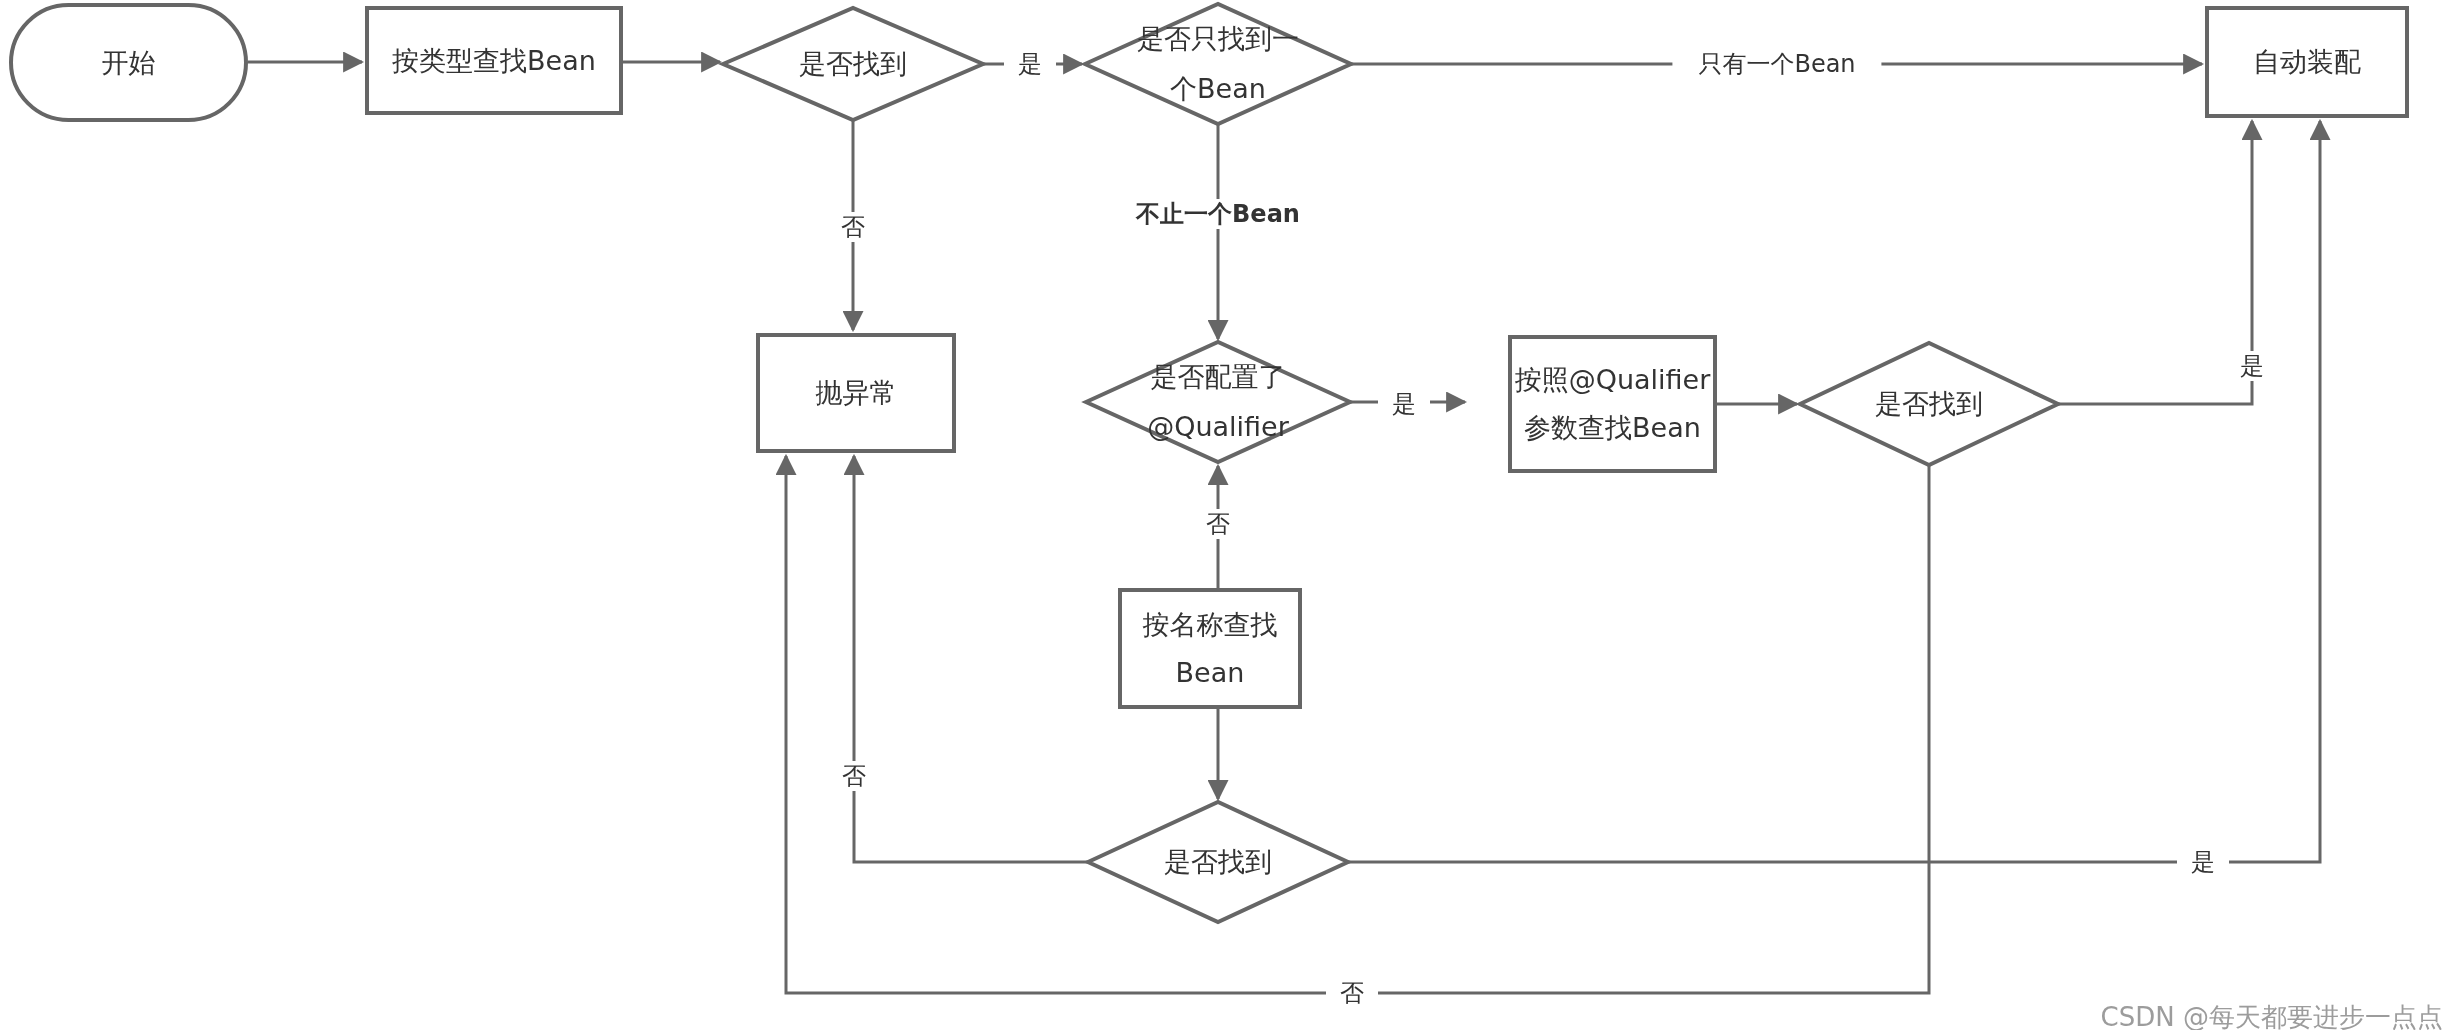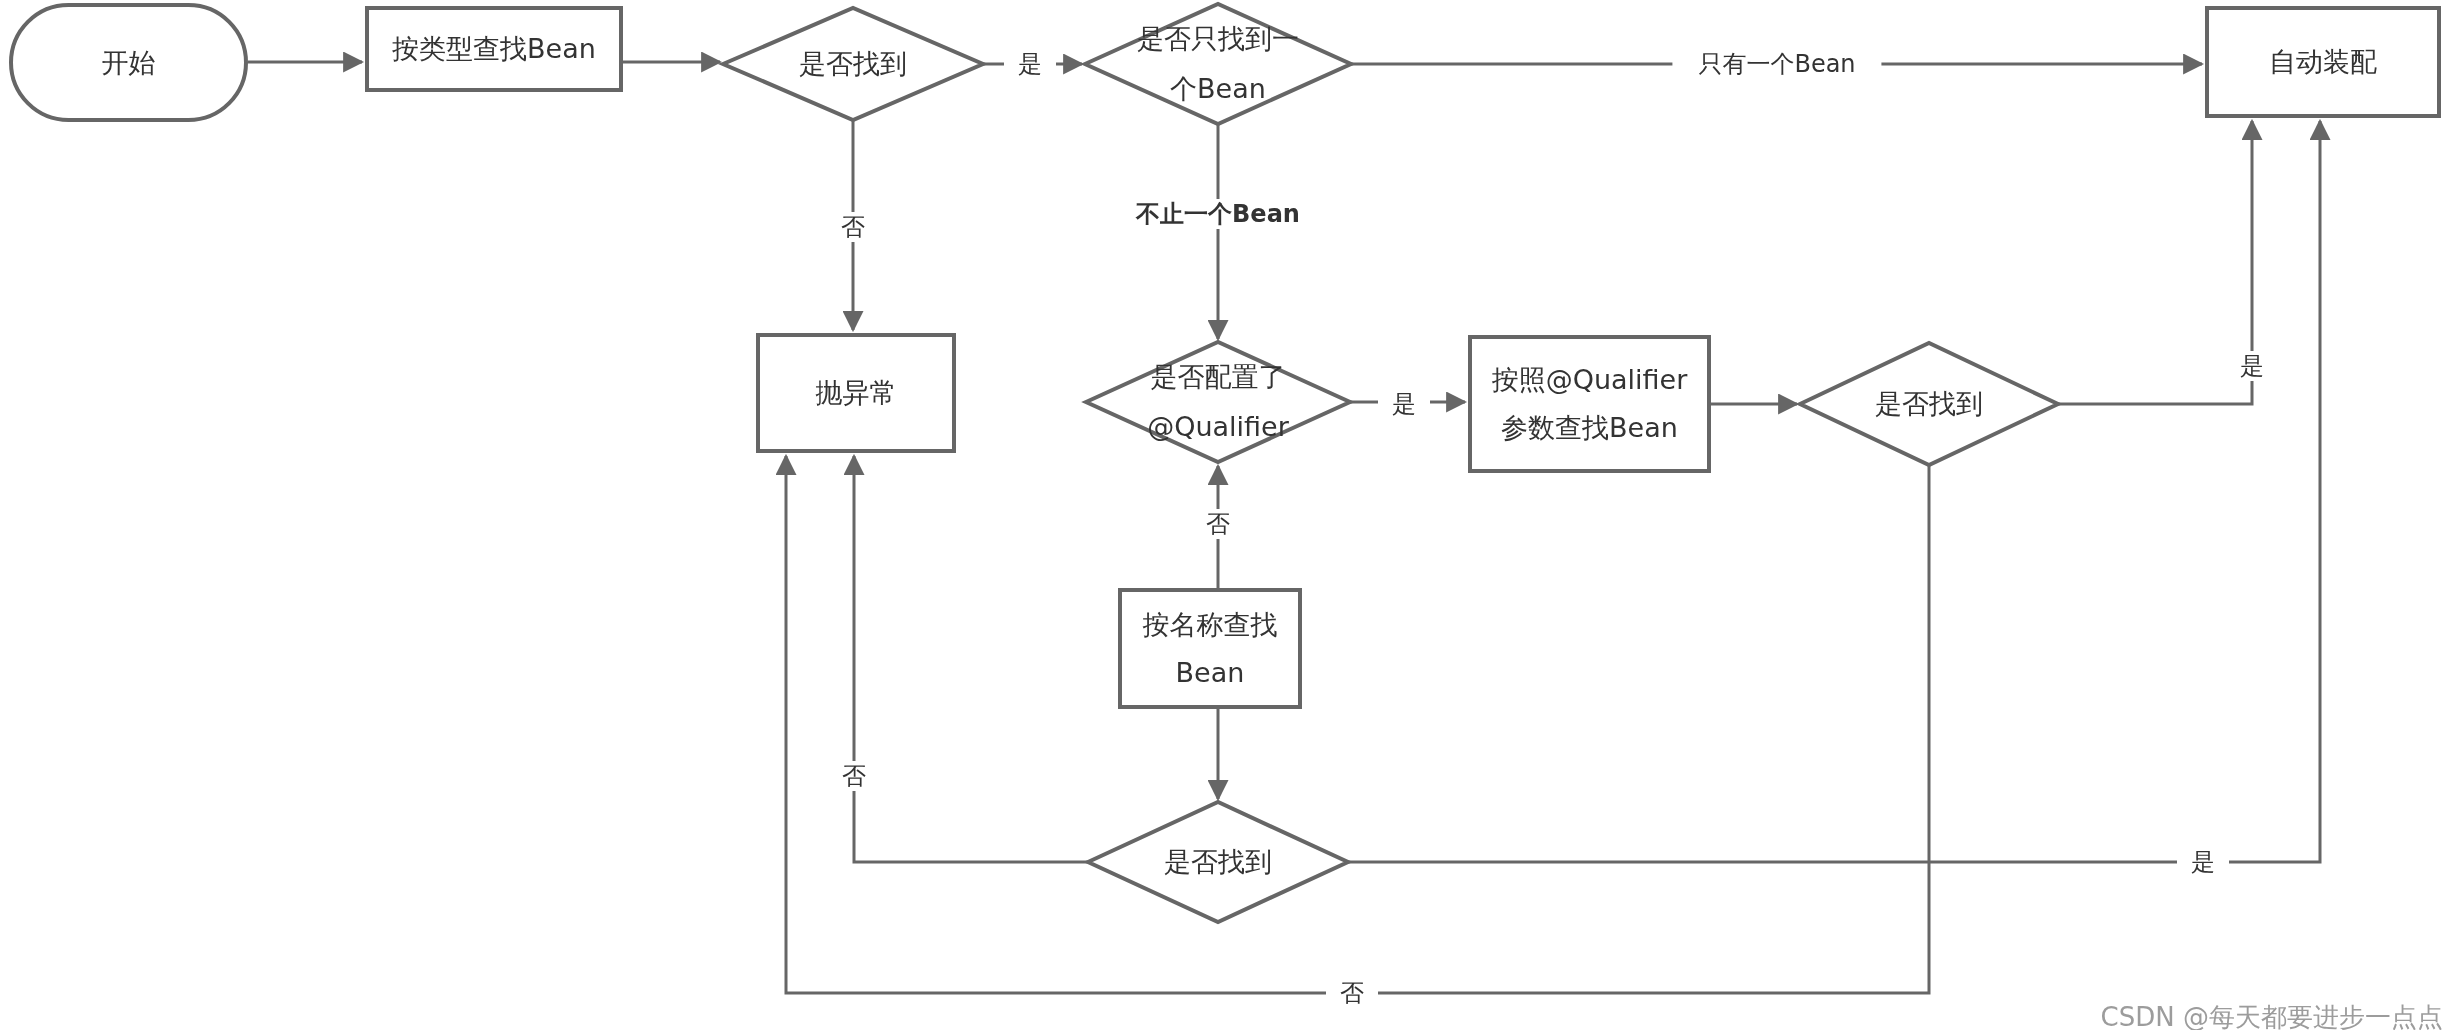--- a/index.html
+++ b/index.html
@@ -121,33 +121,33 @@
       <polygon points="1086,402 1218,342 1350,402 1218,462"></polygon>
       <polygon points="1800,404 1929,343 2058,404 1929,465"></polygon>
       <polygon points="1088,862 1218,802 1348,862 1218,922"></polygon>
     </g>
   </svg>
 
   <div class="node terminator" style="left:9px;top:3px;width:239px;height:119px;">
     <span>开始</span>
   </div>
 
-  <div class="node" style="left:365px;top:6px;width:258px;height:86px;">
+  <div class="node" style="left:365px;top:6px;width:258px;height:109px;">
     <span>按类型查找Bean</span>
   </div>
 
-  <div class="node" style="left:2205px;top:6px;width:236px;height:112px;">
+  <div class="node" style="left:2205px;top:6px;width:204px;height:112px;">
     <span>自动装配</span>
   </div>
 
   <div class="node" style="left:756px;top:333px;width:200px;height:120px;">
     <span>抛异常</span>
   </div>
 
-  <div class="node" style="left:1468px;top:335px;width:243px;height:138px;">
+  <div class="node" style="left:1508px;top:335px;width:209px;height:138px;">
     <span>按照@Qualifier</span>
     <span>参数查找Bean</span>
   </div>
 
   <div class="node" style="left:1118px;top:588px;width:184px;height:121px;">
     <span>按名称查找</span>
     <span>Bean</span>
   </div>
 
   <div class="diamond-text" style="left:723px;top:8px;width:260px;height:112px;">

